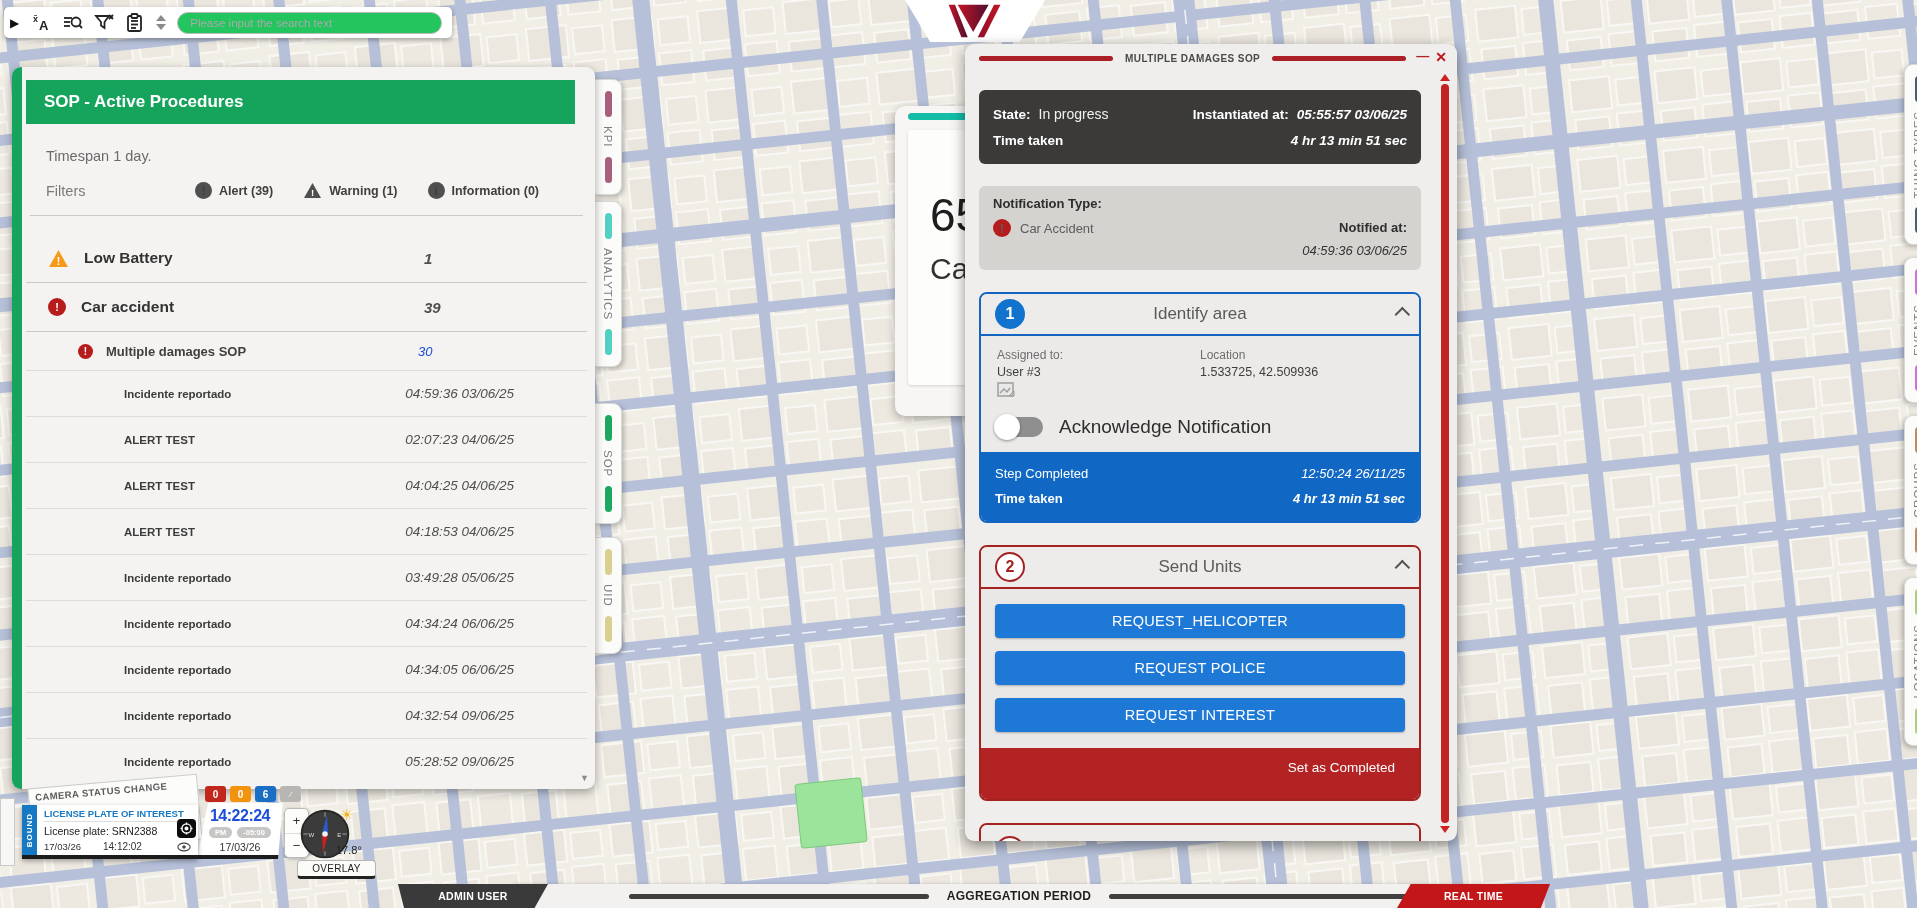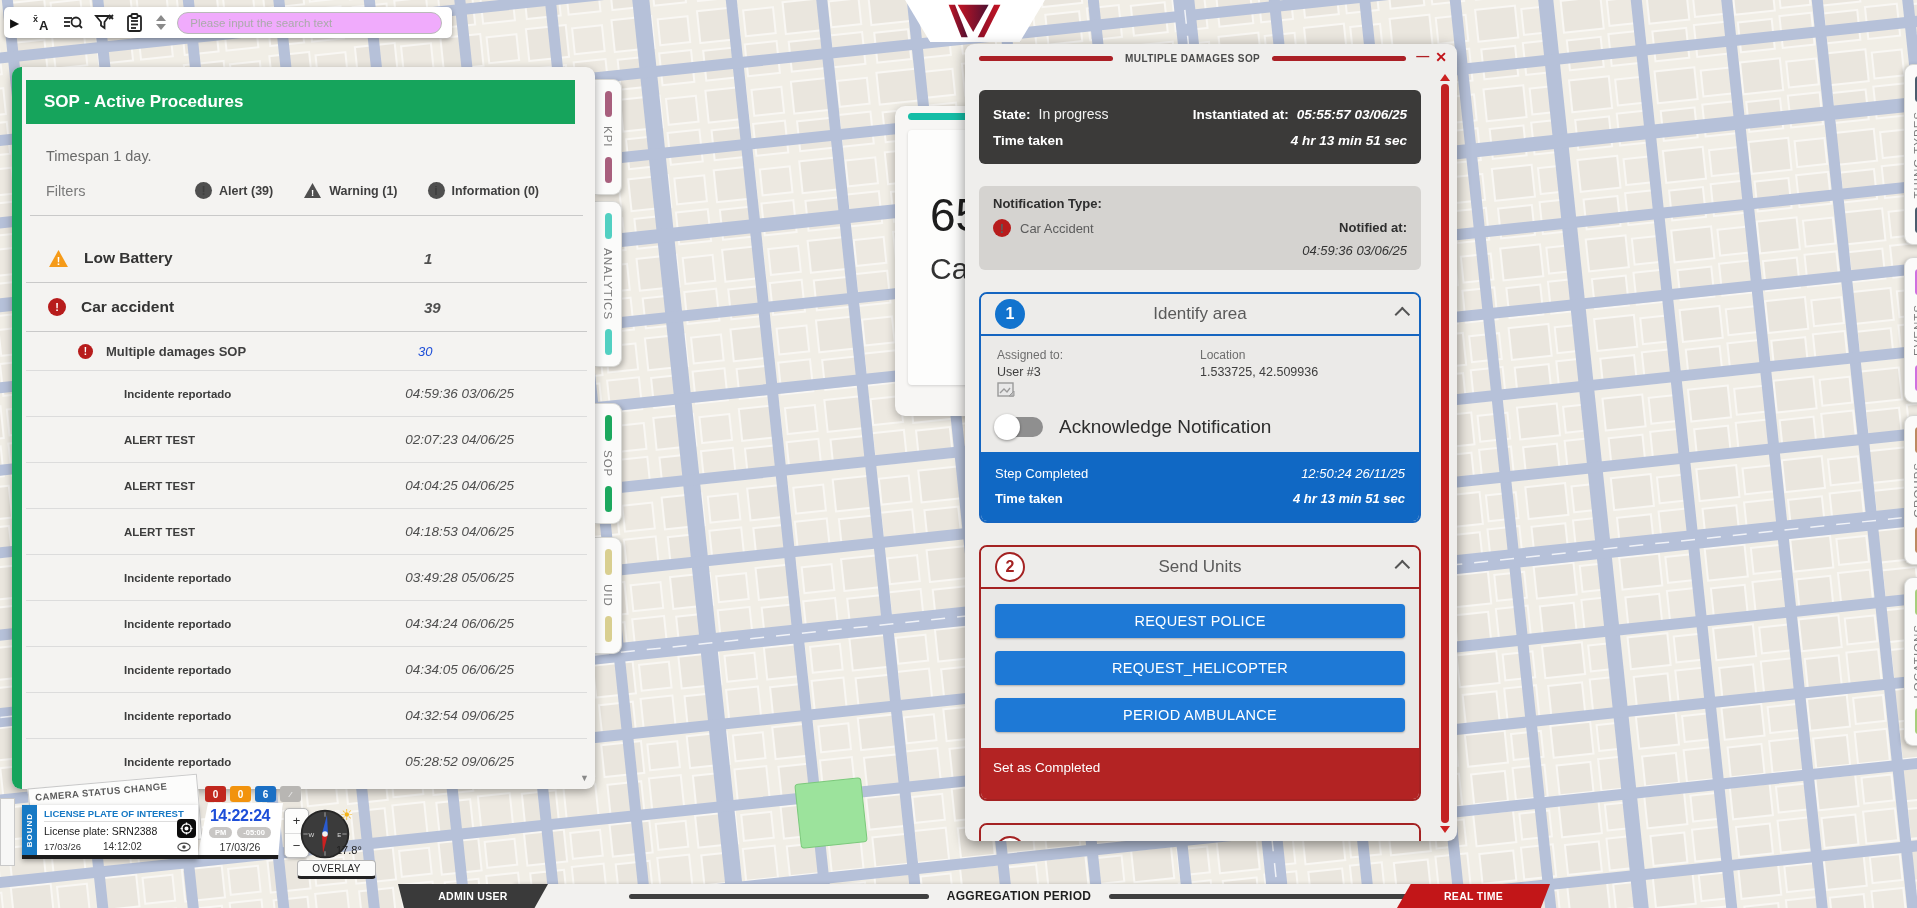--- a/index.html
+++ b/index.html
@@ -9,21 +9,21 @@
   #map { position:absolute; left:0; top:0; width:1917px; height:908px; }
 
   
   .toolbar { position:absolute; left:4px; top:7px; width:448px; height:31px; background:#fff; border-radius:5px;
              box-shadow:0 2px 5px rgba(0,0,0,.35); display:flex; align-items:center; padding:0 10px 0 6px; gap:11px; z-index:30; }
   .tb-icon { width:20px; height:20px; display:flex; align-items:center; justify-content:center; color:#1d1d1d; cursor:pointer; }
   .tb-play { font-size:12px; color:#111; margin-right:2px; }
   .sort-arrows { display:flex; flex-direction:column; gap:3px; align-items:center; }
   .tri-up { width:0; height:0; border-left:5px solid transparent; border-right:5px solid transparent; border-bottom:6px solid #8a8a8a; }
   .tri-dn { width:0; height:0; border-left:5px solid transparent; border-right:5px solid transparent; border-top:6px solid #8a8a8a; }
-  .search-input { flex:1; height:22px; border:1.5px solid #b9b9b9; border-radius:12px; padding:0 12px; font-size:11.5px; color:#555; outline:none; background:#f0abfc; }
+  .search-input { flex:1; height:22px; border:1.5px solid #b9b9b9; border-radius:12px; padding:0 12px; font-size:11.5px; color:#555; outline:none; background:#22c55e; }
   .search-input::placeholder { color:#aaa; }
 
   
   .panel { position:absolute; left:12px; top:67px; width:583px; height:722px; background:#f4f3f1; border-radius:9px;
            box-shadow:0 3px 10px rgba(0,0,0,.35); display:flex; z-index:20; overflow:hidden; }
   .panel-stripe { width:10px; background:#16a45c; flex:0 0 10px; }
   .panel-body { flex:1; position:relative; padding:0 8px 0 4px; }
   .panel-header { margin:13px 12px 0 0; height:44px; background:#16a45c; color:#fff; font-weight:bold; font-size:17px;
                   display:flex; align-items:center; padding-left:18px; }
   .timespan { margin:24px 0 0 20px; font-size:14.5px; color:#6a6a6a; }
@@ -124,21 +124,21 @@
   .s1-footer { background:#1068c4; color:#fff; padding:9px 14px 10px 14px; }
   .s1-footer .row { display:flex; height:25px; align-items:center; }
   .s1-footer .lbl { font-size:13px; }
   .s1-footer .lbl.b { font-weight:bold; }
   .s1-footer .val { margin-left:auto; font-style:italic; font-size:13px; }
   .s1-footer .val.b { font-weight:bold; }
 
   .s2-body { padding:15px 14px 3px 14px; background:#e9e8e6; }
   .req-btn { display:block; width:100%; height:34px; margin-bottom:13px; background:#1e79d6; border:none; border-radius:4px;
              color:#fff; font-size:14.5px; letter-spacing:.3px; cursor:pointer; box-shadow:0 1px 2px rgba(0,0,0,.25); font-family:inherit; }
-  .s2-footer { background:#b32323; color:#fff; font-size:13.5px; padding:12px 1px 24px 12px; cursor:pointer; }
+  .s2-footer { background:#b32323; color:#fff; font-size:13.5px; padding:12px 24px 24px 12px; cursor:pointer;text-align:right; }
 
   .step3 .step-header { height:52px; }
 
   .dlg-scrollbar { position:absolute; right:6px; top:30px; bottom:8px; width:13px; display:flex; flex-direction:column; align-items:center; z-index:4; }
   .sb-arrow-up { width:0; height:0; border-left:5px solid transparent; border-right:5px solid transparent; border-bottom:7px solid #c22; cursor:pointer; }
   .sb-arrow-dn { width:0; height:0; border-left:5px solid transparent; border-right:5px solid transparent; border-top:7px solid #c22; cursor:pointer; }
   .sb-track { flex:1; width:8px; background:#c32222; border-radius:4px; margin:3px 0; cursor:pointer; }
 
   
   .cam-card { position:absolute; left:30px; top:781px; width:170px; height:66px; background:#fcfcfb; border:1px solid #c9c9c9;
@@ -537,23 +537,23 @@
       </div>
     </div>
 
     <div class="step-card red">
       <div class="step-header">
         <span class="step-title">Send Units</span>
         <span class="step-num outline">2</span>
         <span class="chev up"></span>
       </div>
       <div class="s2-body">
+        <button class="req-btn">REQUEST_HELICOPTER</button>
         <button class="req-btn">REQUEST POLICE</button>
-        <button class="req-btn">REQUEST_HELICOPTER</button>
-        <button class="req-btn">PERIOD AMBULANCE</button>
+        <button class="req-btn">REQUEST INTEREST</button>
       </div>
       <div class="s2-footer">Set as Completed</div>
     </div>
 
     <div class="step-card red collapsed step3">
       <div class="step-header">
         <span class="step-title">Medical Coverage confirmed</span>
         <span class="step-num outline">3</span>
         <span class="chev down"></span>
       </div>

